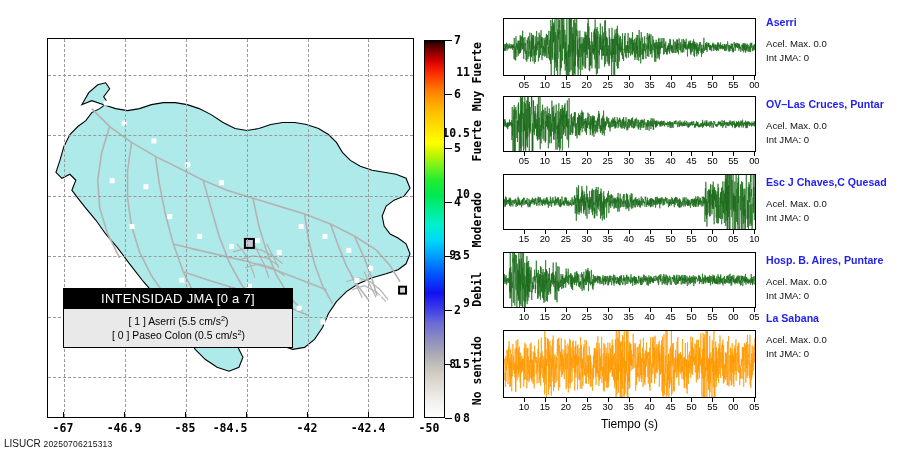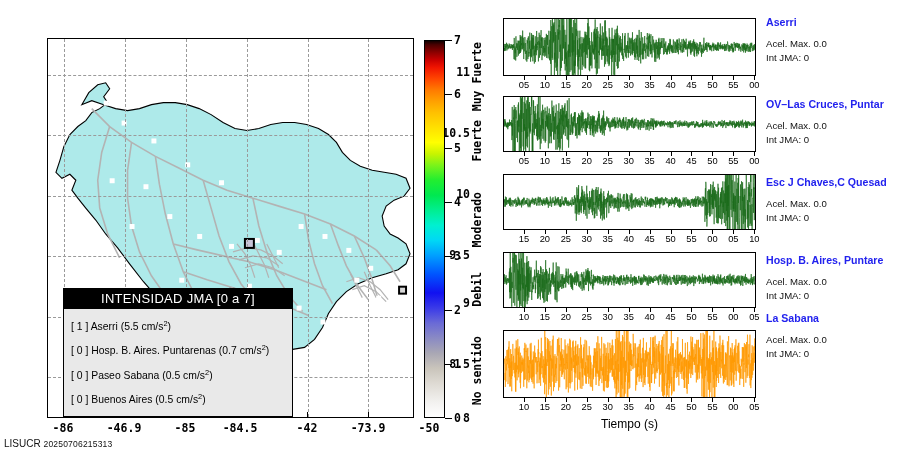--- a/index.html
+++ b/index.html
@@ -24,21 +24,21 @@
   .xtick-label{position:absolute;top:421px;width:60px;text-align:center;
                font-family:"DejaVu Sans Mono",monospace;font-weight:bold;font-size:11.5px;}
   .map-tick-v{position:absolute;width:0;height:6px;border-left:1.4px solid #000;}
 
   
   #legend-box{position:absolute;left:63px;top:288px;width:230px;
               border:1px solid #000;background:#e9e9e9;box-sizing:border-box;}
   #legend-header{background:#000;color:#fff;text-align:center;
                  font-size:13px;padding:2px 0 3px 0;letter-spacing:.3px;}
   #legend-list{padding:4px 6px 5px 7px;}
-  .legend-row{font-size:10.4px;line-height:21px;white-space:nowrap;color:#000;}
+  .legend-row{font-size:10.4px;line-height:11px;white-space:nowrap;color:#000;text-align:center;}
   .legend-row sup{font-size:7.4px;vertical-align:super;}
 
   
   #colorbar-wrap{position:absolute;left:424px;top:40px;width:70px;height:378px;}
   #colorbar{position:absolute;left:0;top:0;width:21px;height:378px;border:1.3px solid #000;
             box-sizing:border-box;
             background:linear-gradient(to top,
               #ffffff 0%, #f2f1ef 4%, #dedad3 9%, #c9c4bb 13%,
               #a9a7b4 17%, #8a8ac4 21%, #6a6ad6 25%, #3a3ae8 29%,
               #1111f0 33%, #0055ff 38%, #00a0ff 43%, #00d8f5 47%,
@@ -189,59 +189,47 @@
   </div>
 
   <div class="ytick-label" style="top:65px">11</div>
   <div class="ytick-label" style="top:126px">10.5</div>
   <div class="ytick-label" style="top:187px">10</div>
   <div class="ytick-label" style="top:248px">9.5</div>
   <div class="ytick-label" style="top:296px">9</div>
   <div class="ytick-label" style="top:357px">8.5</div>
   <div class="ytick-label" style="top:411px">8</div>
 
-  <div class="xtick-label" style="left:33px">-86</div>
+  <div class="xtick-label" style="left:33px">-67</div>
   <div class="xtick-label" style="left:94px">-46.9</div>
   <div class="xtick-label" style="left:155px">-85</div>
-  <div class="xtick-label" style="left:210px">-84.5</div>
+  <div class="xtick-label" style="left:200px">-84.5</div>
   <div class="xtick-label" style="left:277px">-42</div>
-  <div class="xtick-label" style="left:338px">-73.9</div>
+  <div class="xtick-label" style="left:338px">-42.4</div>
   <div class="xtick-label" style="left:399px">-50</div>
 
   <div class="map-tick-v" style="left:63px;top:412px"></div>
   <div class="map-tick-v" style="left:124px;top:412px"></div>
   <div class="map-tick-v" style="left:185px;top:412px"></div>
   <div class="map-tick-v" style="left:246px;top:412px"></div>
   <div class="map-tick-v" style="left:307px;top:412px"></div>
   <div class="map-tick-v" style="left:368px;top:412px"></div>
 
   <div id="legend-box">
     <div id="legend-header">INTENSIDAD JMA [0 a 7]</div>
     <div id="legend-list">
       <div class="legend-row">
         <span>[ 1 ]</span>
         <span>Aserri</span>
         (<span>5.5</span>
         <span>cm/s</span><sup>2</sup>)
       </div>
       <div class="legend-row">
         <span>[ 0 ]</span>
-        <span>Hosp. B. Aires. Puntarenas</span>
-        (<span>0.7</span>
-        <span>cm/s</span><sup>2</sup>)
-      </div>
-      <div class="legend-row">
-        <span>[ 0 ]</span>
-        <span>Paseo Sabana</span>
-        (<span>0.5</span>
-        <span>cm/s</span><sup>2</sup>)
-      </div>
-      <div class="legend-row">
-        <span>[ 0 ]</span>
-        <span>Buenos Aires</span>
+        <span>Paseo Colon</span>
         (<span>0.5</span>
         <span>cm/s</span><sup>2</sup>)
       </div>
     </div>
   </div>
 
   <div id="colorbar-wrap">
     <div id="colorbar"></div>
 
     <div class="cb-tick" style="top:378px"></div>

